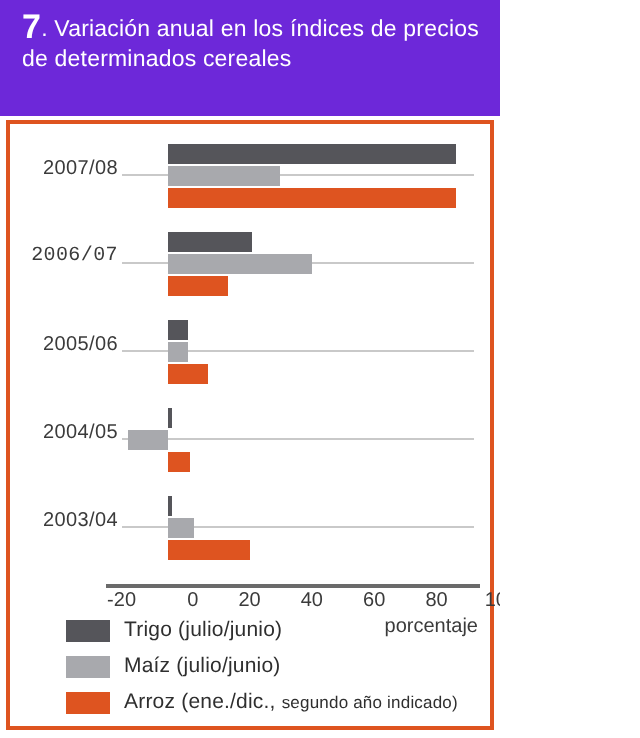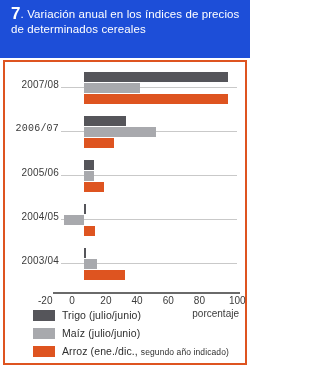--- a/index.html
+++ b/index.html
@@ -19,21 +19,21 @@
     height: 369px;
     box-sizing: border-box;
   }
 
   
   #header {
     position: absolute;
     left: 0; top: 0;
     width: 250px;
     height: 58px;
-    background: #1d4ed8;
+    background: #6d28d9;
     box-sizing: border-box;
     padding: 7px 10px 0 11px;
   }
   #header-text {
     color: #ffffff;
     font-size: 11.5px;
     line-height: 14.5px;
     letter-spacing: 0.1px;
   }
   #fig-number {
@@ -100,21 +100,21 @@
     top: 230px;
     width: 187px;
     height: 1.5px;
     background: #6a6a6a;
   }
   .tick-label {
     position: absolute;
     top: 233px;
     font-size: 10px;
     color: #3b3b3b;
-    text-align: left;
+    text-align: right;
     width: 30px;
     margin-left: -15px;
   }
   #axis-unit {
     position: absolute;
     right: 6px;
     top: 246px;
     font-size: 10px;
     color: #3b3b3b;
     padding-left: 39px;

